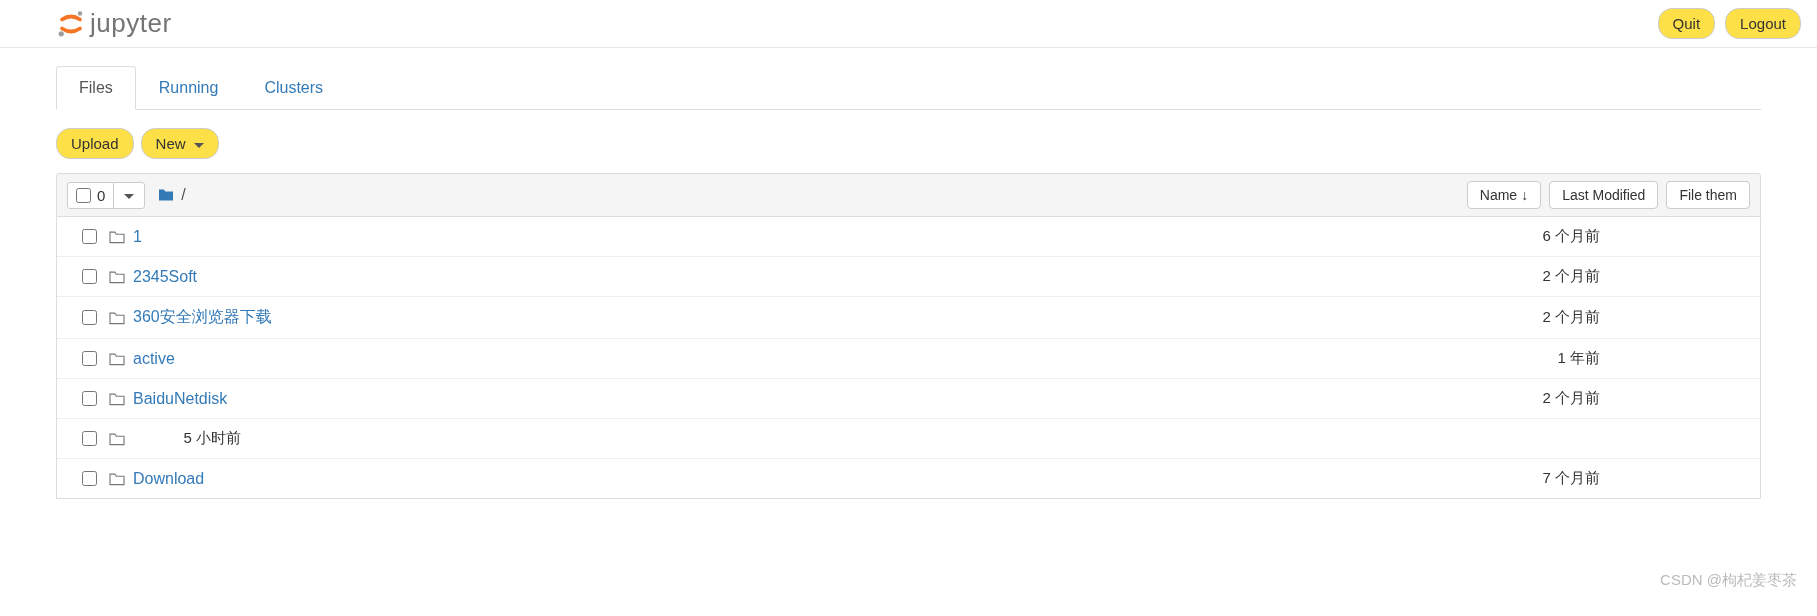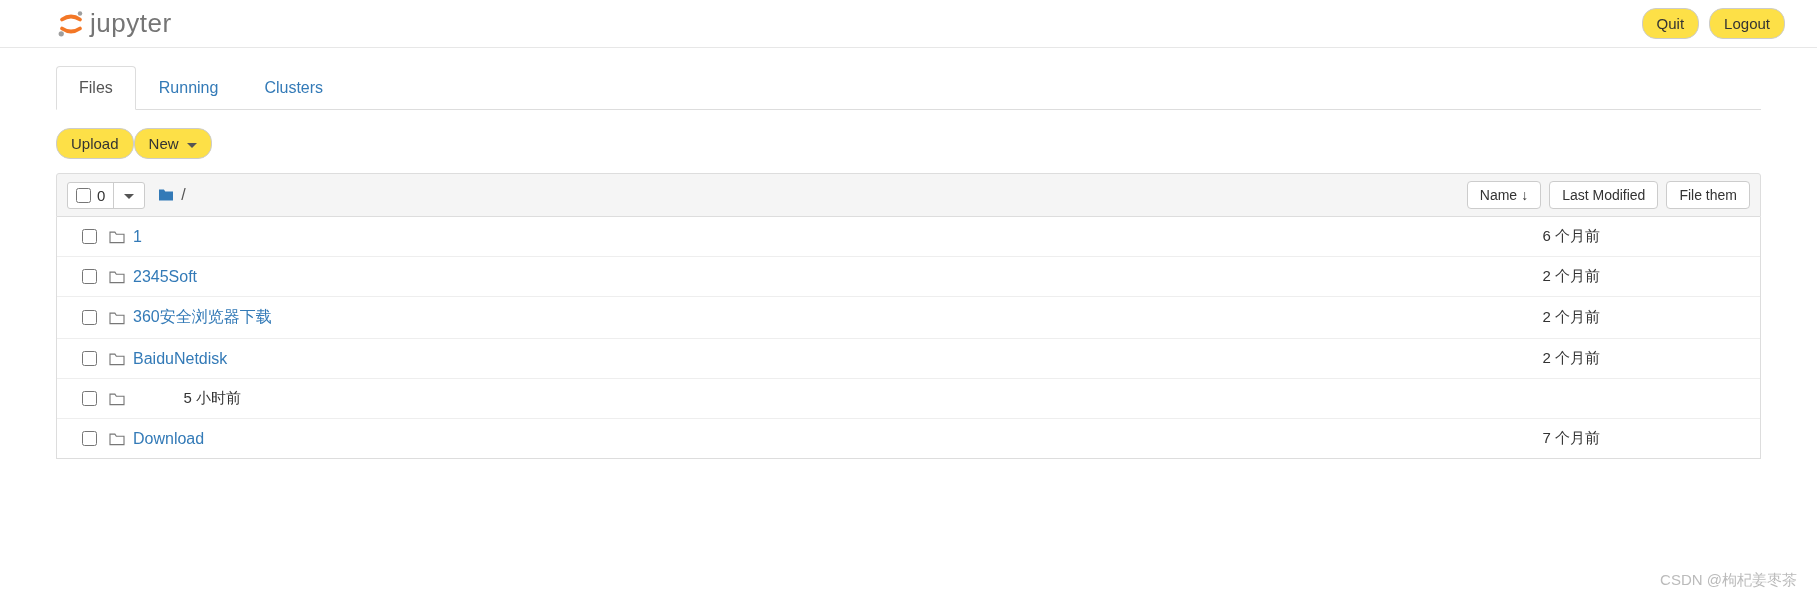--- a/index.html
+++ b/index.html
@@ -12,21 +12,21 @@
       font-size: 14px;
       color: #333;
       background: #fff;
       width: 1817px;
       overflow-x: hidden;
     }
     .header {
       display: flex;
       justify-content: space-between;
       align-items: center;
-      padding: 8px 32px 8px 56px;
+      padding: 8px 16px 8px 56px;
       border-bottom: 1px solid #e7e7e7;
     }
     .logo {
       display: flex;
       align-items: center;
       gap: 4px;
     }
     .logo svg {
       width: 30px;
       height: 30px;
@@ -78,21 +78,21 @@
       justify-content: space-between;
       align-items: center;
       padding: 18px 0 14px 0;
     }
     .toolbar-left {
       font-size: 16px;
       color: #333;
     }
     .toolbar-right {
       display: flex;
-      gap: 0;
+      gap: 7px;
       justify-content: space-between;
     }
     .list-header {
       display: flex;
       align-items: center;
       background: #f5f5f5;
       border: 1px solid #ddd;
       border-radius: 3px 3px 0 0;
       padding: 7px 10px;
     }
@@ -333,20 +333,33 @@
   </div>
       <div class="file-row">
     <div class="row-cb">
       <input type="checkbox" style="">
     </div>
     <div class="row-icon">
       <svg class="folder-icon-gray" viewBox="0 0 24 20">
         <path d="M2 3 L9 3 L11 6 L22 6 L22 18 L2 18 Z" fill="none" stroke="#777" stroke-width="1.6"></path>
       </svg>
     </div>
+    <div class="row-name">active</div>
+    <div class="row-modified">1 年前</div>
+    <div class="row-size"></div>
+  </div>
+      <div class="file-row">
+    <div class="row-cb">
+      <input type="checkbox" style="">
+    </div>
+    <div class="row-icon">
+      <svg class="folder-icon-gray" viewBox="0 0 24 20">
+        <path d="M2 3 L9 3 L11 6 L22 6 L22 18 L2 18 Z" fill="none" stroke="#777" stroke-width="1.6"></path>
+      </svg>
+    </div>
     <div class="row-name">BaiduNetdisk</div>
     <div class="row-modified">2 个月前</div>
     <div class="row-size"></div>
   </div>
       <div class="file-row">
     <div class="row-cb">
       <input type="checkbox" style="">
     </div>
     <div class="row-icon">
       <svg class="folder-icon-gray" viewBox="0 0 24 20">

